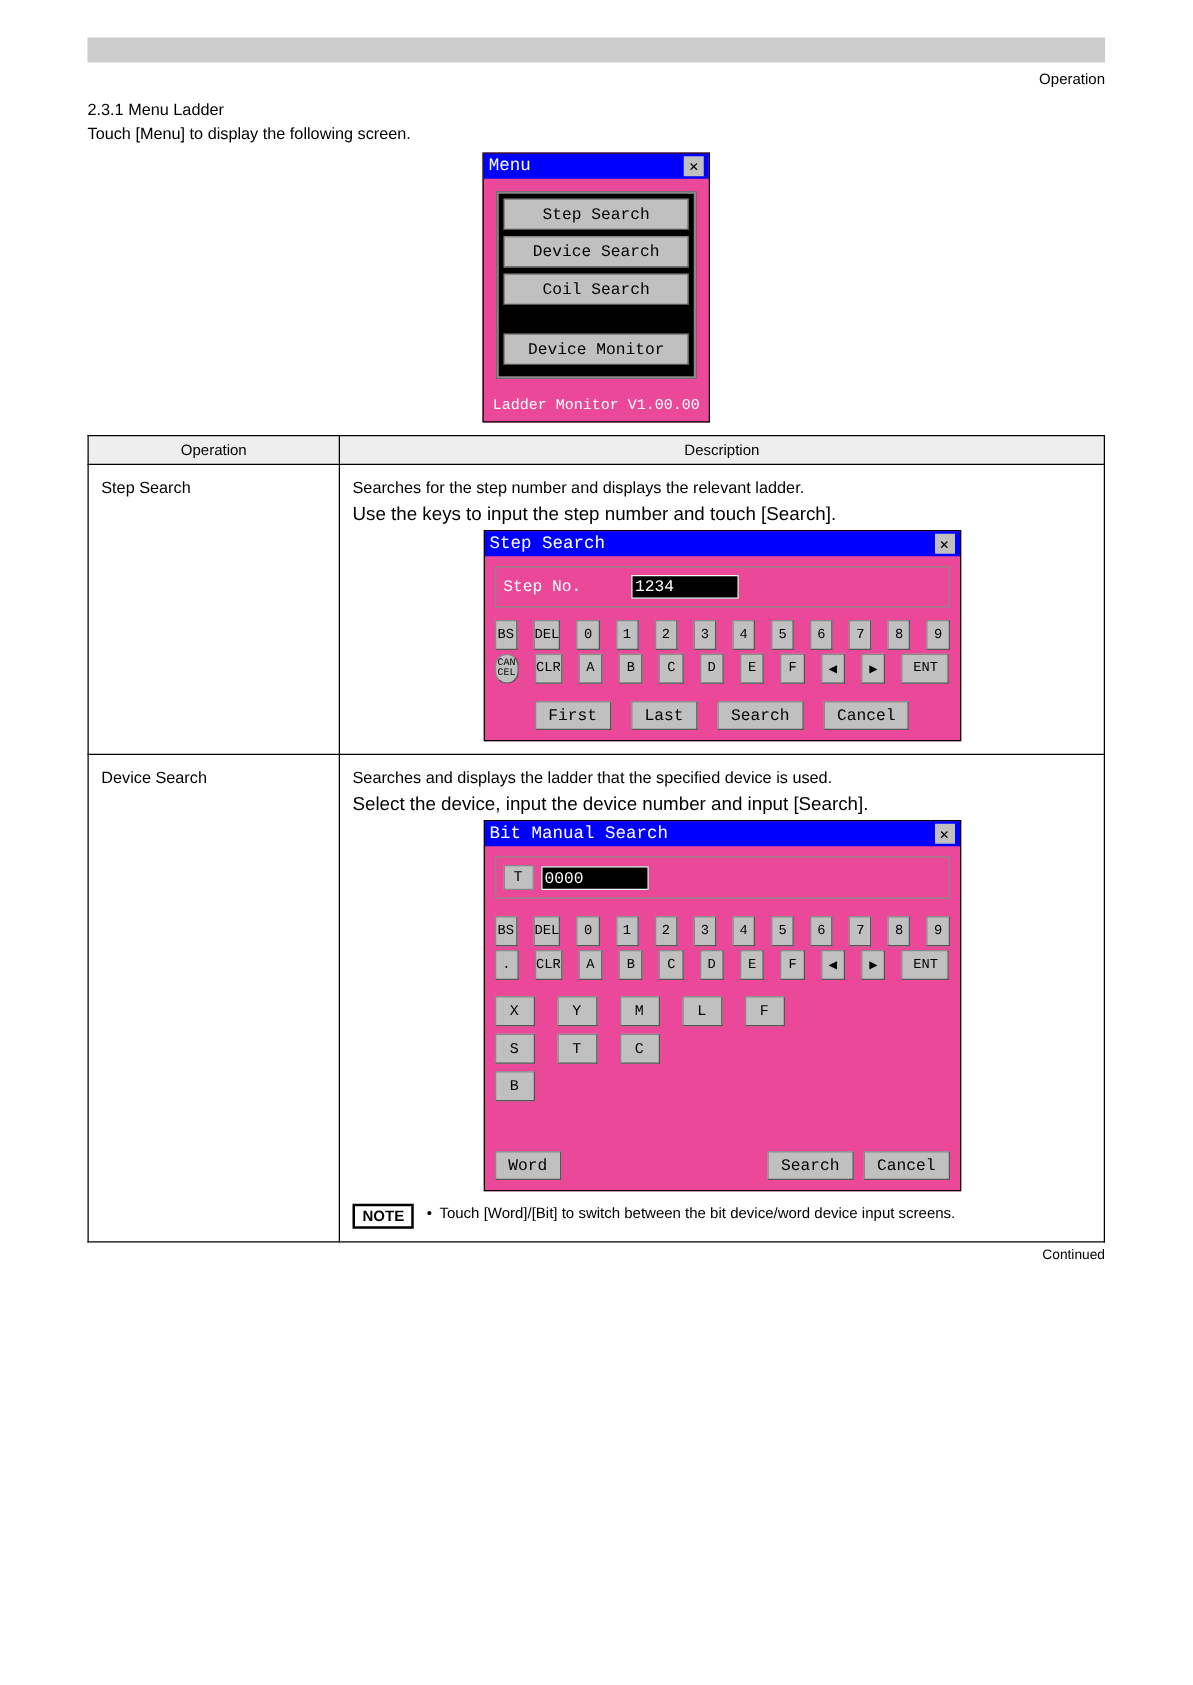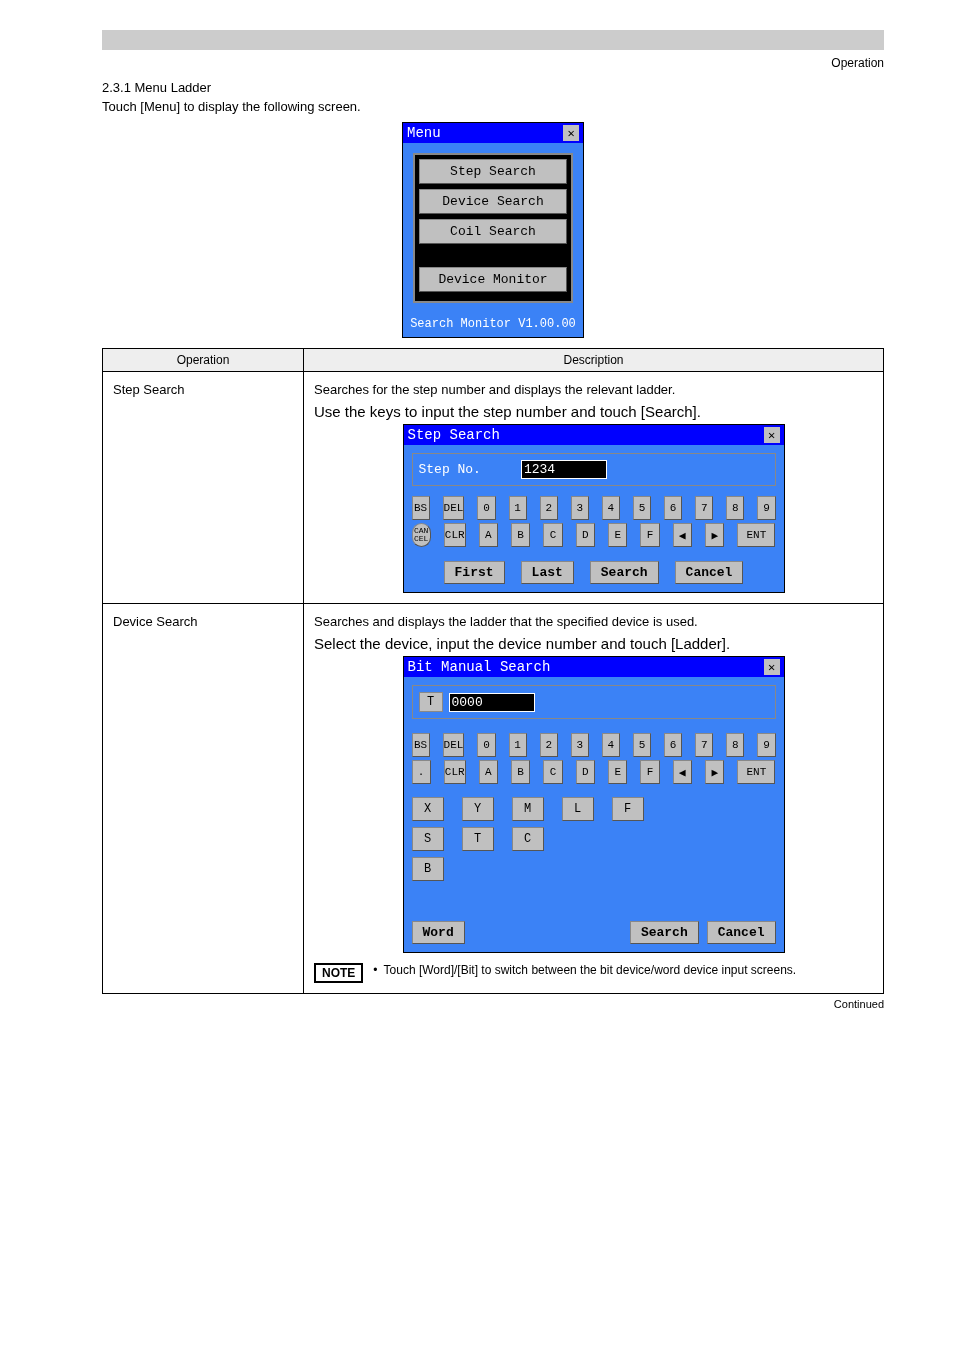--- a/index.html
+++ b/index.html
@@ -4,21 +4,20 @@
 <style>
   body {
     margin: 0;
     background: #fff;
     font-family: Arial, sans-serif;
     color: #000;
     width: 954px;
   }
   .page {
     padding: 0 70px;
-    margin-left: 32px;
   }
   .topbar {
     height: 20px;
     background: #ccc;
     margin: 30px 0 0 0;
     width: 100%;
   }
   .page-title-area {
     text-align: right;
     font-size: 12px;
@@ -29,21 +28,21 @@
     font-size: 13px;
     margin: 10px 0 2px 0;
   }
   .menu-intro {
     font-size: 13px;
     margin: 4px 0 8px 0;
   }
 
   
   .dlg {
-    background: #3b82f6;
+    background: #ec4899;
     border: 1px solid #000;
     display: inline-block;
     font-family: "Courier New", monospace;
   }
   .dlg-title {
     background: #0000ff;
     color: #fff;
     font-size: 14px;
     padding: 2px 4px;
     display: flex;
@@ -178,21 +177,20 @@
   .bottom-row.center { justify-content: center; gap: 16px;}
   .btn {
     background: #c0c0c0;
     border: 1px solid #888;
     border-right-color: #555;
     border-bottom-color: #555;
     padding: 3px 10px;
     font-family: "Courier New", monospace;
     font-size: 13px;
     color: #000;
-    font-weight: bold;
   }
 
   
   .dev-dlg { width: 380px; }
   .dev-input-row {
     display: flex;
     align-items: center;
     gap: 6px;
     border: 1px solid #888;
     padding: 6px;
@@ -268,21 +266,21 @@
         <span>Menu</span>
         <span class="dlg-close">✕</span>
       </div>
       <div class="menu-inner">
         <div class="menu-item">Step Search</div>
         <div class="menu-item">Device Search</div>
         <div class="menu-item">Coil Search</div>
         <div class="menu-gap"></div>
         <div class="menu-item">Device Monitor</div>
       </div>
-      <div class="menu-footer">Search Monitor V1.00.00</div>
+      <div class="menu-footer">Ladder Monitor V1.00.00</div>
     </div>
   </div>
 
   <table class="ops">
     <tbody>
         <tr>
       <th>Operation</th>
       <th>Description</th>
     </tr>
 
@@ -339,21 +337,21 @@
           </div>
         </div>
         </div>
       </td>
     </tr>
 
     <tr>
       <td class="left-col">Device Search</td>
       <td class="right-col">
         <div class="desc-text">Searches and displays the ladder that the specified device is used.</div>
-        <div class="desc-sub">Select the device, input the device number and touch [Ladder].</div>
+        <div class="desc-sub">Select the device, input the device number and input [Search].</div>
 
         <div style="text-align:center;">
         <div class="dlg dev-dlg" style="text-align:left;">
           <div class="dlg-title">
             <span>Bit Manual Search</span>
             <span class="dlg-close">✕</span>
           </div>
           <div class="dlg-body">
             <div class="dev-input-row">
               <div class="dev-prefix">T</div>

